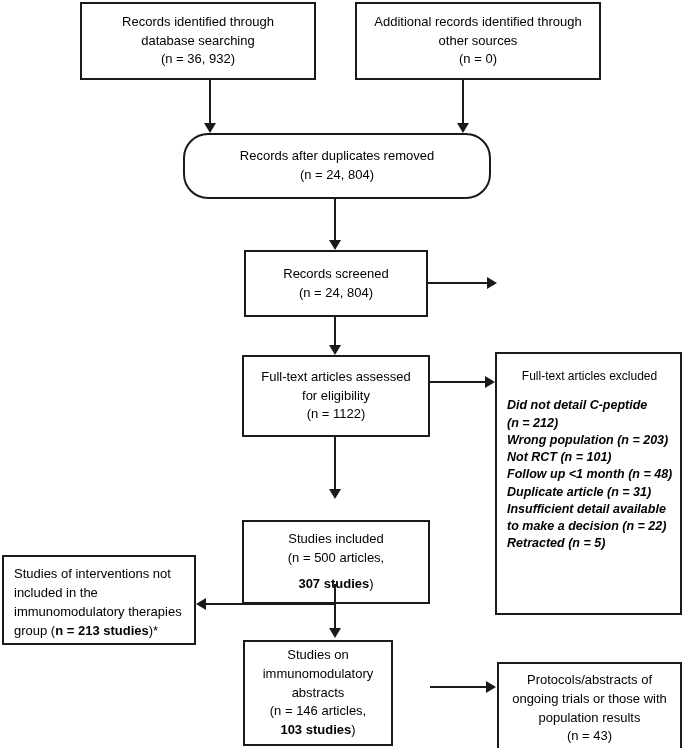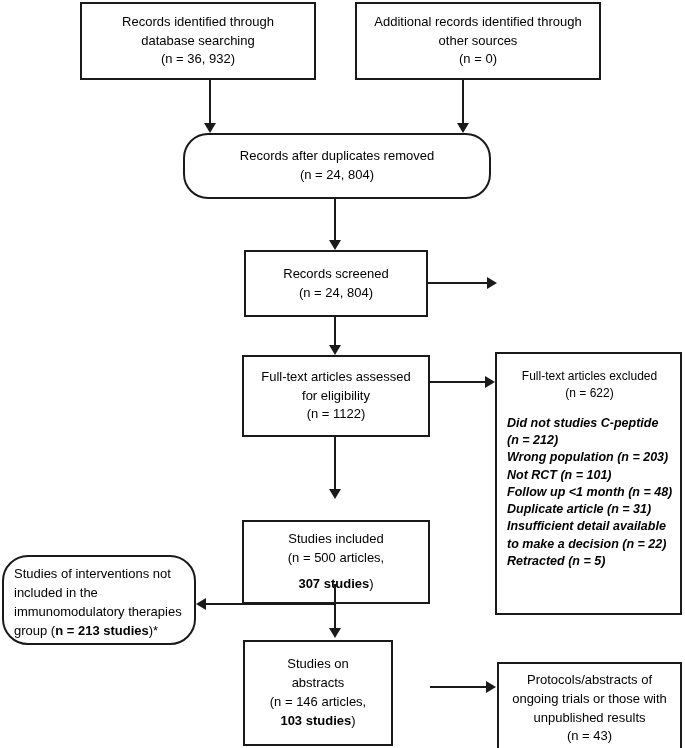--- a/index.html
+++ b/index.html
@@ -149,24 +149,23 @@
 
   <div class="box" style="left:242px; top:355px; width:188px; height:82px;">
     <span class="line">Full-text articles assessed</span>
     <span class="line">for eligibility</span>
     <span class="line">(n = 1122)</span>
   </div>
 
   <div class="box excl-outer" style="left:495px; top:352px; width:187px; height:263px;">
     <div class="excl-head">
       <span class="line">Full-text articles excluded</span>
-      <span class="line">(n = 622)</span>
     </div>
     <div class="excl-body italic-list">
-      <span class="line">Did not studies C-peptide</span>
+      <span class="line">Did not detail C-peptide</span>
       <span class="line">(n = 212)</span>
       <span class="line">Wrong population (n = 203)</span>
       <span class="line">Not RCT (n = 101)</span>
       <span class="line">Follow up &lt;1 month (n = 48)</span>
       <span class="line">Duplicate article (n = 31)</span>
       <span class="line">Insufficient detail available</span>
       <span class="line">to make a decision (n = 22)</span>
       <span class="line">Retracted (n = 5)</span>
     </div>
   </div>
@@ -176,40 +175,41 @@
 
   <div class="vline" style="left:334px; top:437px; height:53px;"></div>
   <div class="arrow-down" style="left:329px; top:489px;"></div>
 
   <div class="box" style="left:242px; top:500px; width:188px; height:84px;margin-top:20px;">
     <span class="line">Studies included</span>
     <span class="line">(n = 500 articles,</span>
     <span class="line" style="margin-top:8px;"><b class="bold">307 studies</b><span>)</span></span>
   </div>
 
-  <div class="box left-align" style="left:2px; top:555px; width:194px; height:90px; padding:8px 8px 8px 10px;border-radius:26px;">
+  <div class="box left-align" style="left:2px; top:555px; width:194px; height:90px; padding:8px 8px 8px 10px;">
     <span class="line wrap"><span>Studies of interventions not included in the immunomodulatory therapies group (</span><b class="bold">n = 213 studies</b><span>)*</span></span>
   </div>
 
   <div class="vline" style="left:334px; top:584px; height:46px;"></div>
 
   <div class="hline" style="left:206px; top:603px; width:130px;"></div>
   <div class="arrow-left" style="left:196px; top:598px;"></div>
   <div class="arrow-down" style="left:329px; top:628px;"></div>
 
   <div class="box" style="left:243px; top:640px; width:150px; height:106px;">
     <span class="line">Studies on</span>
+    <span class="line">immunomodulatory</span>
     <span class="line">abstracts</span>
     <span class="line">(n = 146 articles,</span>
     <span class="line"><b class="bold">103 studies</b><span>)</span></span>
   </div>
 
   <div class="box" style="left:497px; top:662px; width:185px; height:93px;">
     <span class="line">Protocols/abstracts of</span>
     <span class="line">ongoing trials or those with</span>
-    <span class="line">unpublished results</span>
+    <span class="line">population results</span>
     <span class="line">(n = 43)</span>
   </div>
 
   <div class="hline" style="left:430px; top:686px; width:57px;"></div>
   <div class="arrow-right" style="left:486px; top:681px;"></div>
 
 </div>
 
 </body></html>

